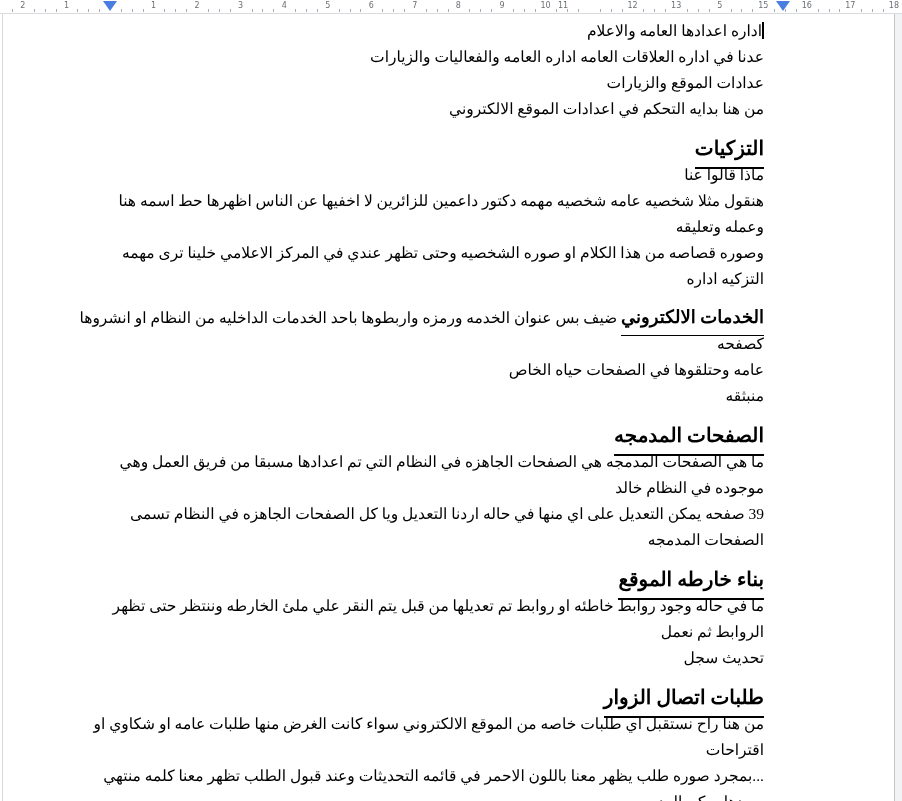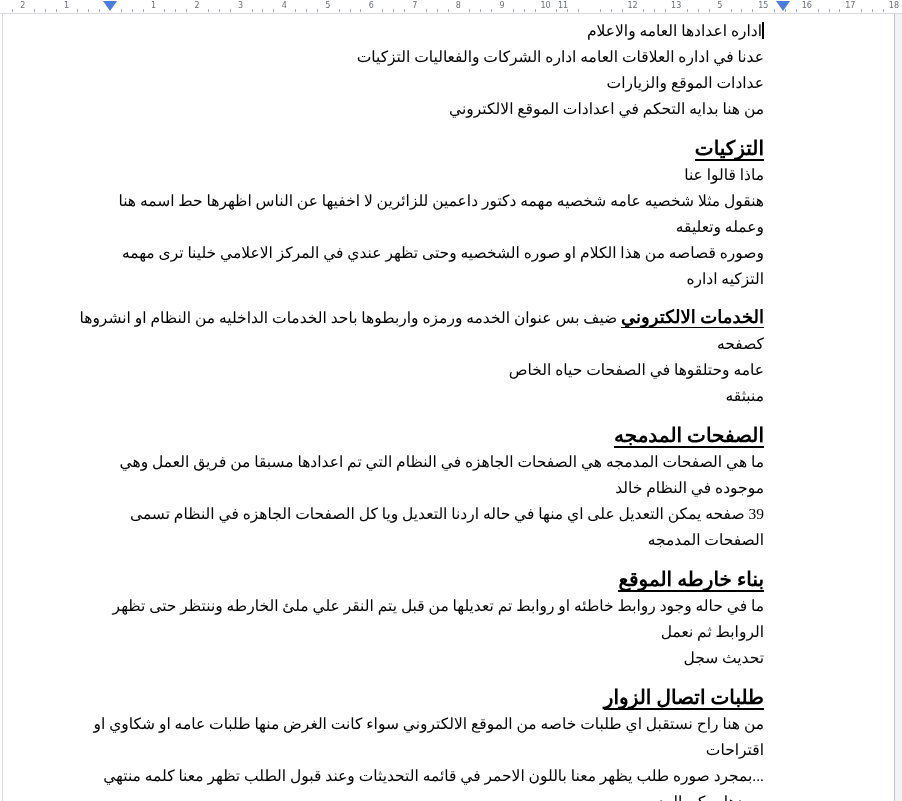--- a/index.html
+++ b/index.html
@@ -44,21 +44,21 @@
     padding:5px 130px 0 76px;
     font-size:15.5px;line-height:26px;color:#000;
     cursor:text;
   }
   .doc p{margin:0;padding:0;}
   .doc p.gap{height:12px;}
   .doc p.h1{font-size:20px;line-height:28px;font-weight:bold;}
   .doc p.h1.navy{color:#000000;}
   .run-h{
     font-weight:bold;font-size:18px;
-    border-bottom:1.6px solid currentColor;padding-bottom:0;
+    border-bottom:1.6px solid currentColor;padding-bottom:8px;
   }
   .h1 .run-h{font-size:20px;border-bottom-width:2px;}
   .caret{
     display:inline-block;width:1.5px;height:17px;background:#000;
     vertical-align:-3px;margin-right:0.5px;
   }
 </style>
 </head>
 <body>
 
@@ -144,21 +144,21 @@
     <span class="num" style="left: 806.8px;">16</span>
     <span class="num" style="left: 850.35px;">17</span>
     <span class="num" style="left: 893.9px;">18</span>
     <div class="marker" style="left: 103px; border-top-color: rgb(74, 125, 226);"></div>
     <div class="marker" style="left: 775.847px; border-top-color: rgb(74, 125, 226);"></div>
   </div>
 
 <div class="page">
   <div class="doc" id="doc" dir="rtl">
       <p class="body"><span class="caret"></span><span>اداره اعدادها العامه والاعلام</span></p>
-      <p class="body"><span>عدنا في اداره العلاقات العامه اداره الشركات والفعاليات التزكيات</span></p>
+      <p class="body"><span>عدنا في اداره العلاقات العامه اداره العامه والفعاليات والزيارات</span></p>
       <p class="body"><span>عدادات الموقع والزيارات</span></p>
       <p class="body"><span>من هنا بدايه التحكم في اعدادات الموقع الالكتروني</span></p>
       <p class="gap"></p>
       <p class="h1"><span class="run-h">التزكيات</span></p>
       <p class="body"><span>ماذا قالوا عنا</span></p>
       <p class="body"><span>هنقول مثلا شخصيه عامه شخصيه مهمه دكتور داعمين للزائرين لا اخفيها عن الناس اظهرها حط اسمه هنا وعمله وتعليقه</span></p>
       <p class="body"><span>وصوره قصاصه من هذا الكلام او صوره الشخصيه وحتى تظهر عندي في المركز الاعلامي خلينا ترى مهمه التزكيه اداره</span></p>
       <p class="gap"></p>
       <p class="body"><span class="run-h">الخدمات الالكتروني</span><span> ضيف بس عنوان الخدمه ورمزه واربطوها باحد الخدمات الداخليه من النظام  او انشروها كصفحه</span></p>
       <p class="body"><span>عامه وحتلقوها في الصفحات  حياه الخاص</span></p>

